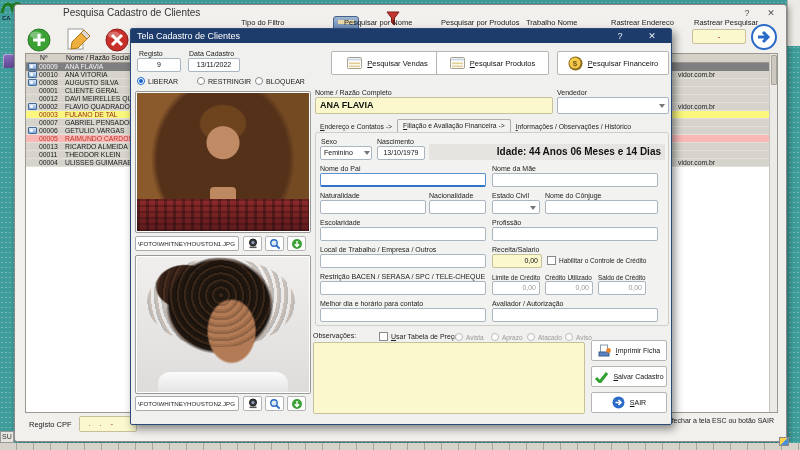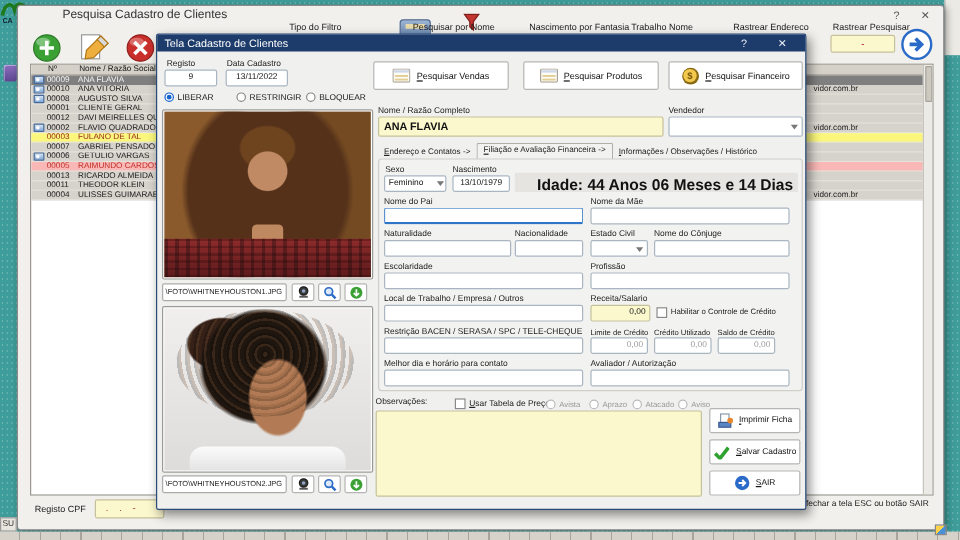--- a/index.html
+++ b/index.html
@@ -6,21 +6,21 @@
   .screen{position:relative;width:800px;height:450px;overflow:hidden;
     font-family:"Liberation Sans", sans-serif;
     background:#3E9D9A;
     background-image:radial-gradient(rgba(255,255,255,.28) .6px, transparent .7px);
     background-size:4px 5px;}
   .abs{position:absolute}
   
   .mainwin{position:absolute;left:14px;top:4px;width:773px;height:438px;
     background:#F1F0EC;border:1px solid #8A8A8A;border-radius:3px;
     box-shadow:2px 2px 6px rgba(0,0,0,.35);box-sizing:border-box}
-  .mw-title{position:absolute;left:37px;top:2px;font-size:10px;color:#333;white-space:nowrap}
+  .mw-title{position:absolute;left:48px;top:2px;font-size:10px;color:#333;white-space:nowrap}
   .winbtn{position:absolute;width:14px;height:12px;font-size:9px;color:#555;text-align:center;line-height:12px;cursor:default}
   .flbl{position:absolute;font-size:7.5px;color:#1a1a1a;white-space:nowrap}
   .yfield{background:#FBF8CE;border:1px solid #C6C19B;border-radius:2px;box-sizing:border-box}
   
   .tablebox{position:absolute;left:10px;top:48px;width:753px;height:360px;background:#fff;
     border:1px solid #9a988f;box-sizing:border-box;overflow:hidden}
   .thead{position:absolute;left:0;top:0;width:753px;height:9px;background:#D5D1C9;
     border-bottom:1px solid #9a988f;font-size:6.8px;color:#111;box-sizing:border-box}
   .thead .h1{position:absolute;left:14px;top:0px}
   .thead .h2{position:absolute;left:40px;top:0px}
@@ -59,21 +59,21 @@
   .radio.dis{border-color:#bbb}
   .chkbox{width:9px;height:9px;border:1px solid #8a8a8a;background:#fff;box-sizing:border-box;display:inline-block}
   .rlabel{font-size:7px;color:#222;margin-left:3px;white-space:nowrap}
   .rlabel.dim{color:#999;font-size:6.5px}
   .rgroup{position:absolute;display:flex;align-items:center}
   .btn{position:absolute;background:#fff;border:1px solid #B5B5B5;border-radius:2px;box-sizing:border-box;
     display:flex;align-items:center;justify-content:center;gap:5px;font-size:7.5px;color:#111;cursor:default}
   .ak{display:inline-block}
   .ak::first-letter{text-decoration:underline}
   .groupbox{position:absolute;background:#F2F2F0;border:1px solid #CFCEC9;border-radius:3px;box-sizing:border-box}
-  .idadeband{position:absolute;background:#E6E4E0;font-size:13px;font-weight:bold;color:#111;
+  .idadeband{position:absolute;background:#E6E4E0;font-size:10px;font-weight:bold;color:#111;
     text-align:right;padding:2px 4px 0 0;box-sizing:border-box;height:16px}
   .tabs{position:absolute;display:flex;align-items:flex-end}
   .tab{font-size:6.8px;color:#222;padding:2px 5px 2px 5px;white-space:nowrap}
   .tab.active{background:#F2F2F0;border:1px solid #AFAEA9;border-bottom:none;border-radius:2px 2px 0 0;margin-bottom:-1px;padding-bottom:4px}
   .photo-frame{position:absolute;background:#fff;border:1px solid #9A9A98;border-radius:2px;padding:1px;box-sizing:content-box}
   .photo-img{position:relative;overflow:hidden;width:172px}
   #ph1i{height:138px;background:
     radial-gradient(circle 17px at 50% 36%, #C08A64 0 16px, rgba(192,138,100,0) 17px),
     radial-gradient(ellipse 30px 24px at 50% 22%, #6E441F 0 22px, transparent 24px),
     radial-gradient(ellipse 62px 72px at 50% 48%, #55311A 0 66px, transparent 72px),
@@ -146,21 +146,21 @@
     </svg>
     <div class="abs" style="left:318px;top:11px;width:26px;height:17px;border-radius:3px 3px 0 0;background:linear-gradient(#9FB6D4,#5F7FA8);border:1px solid #46618a;box-sizing:border-box">
       <div style="margin:3px auto 0;width:16px;height:4px;background:#E8D9A8"></div>
     </div>
     <svg class="abs" style="left:371px;top:6px" width="15" height="17">
       <path d="M1 1h12l-4.5 6v7l-3-2.5V7z" fill="#C23530" stroke="#7E1E1A"></path>
     </svg>
 
     <div class="flbl" style="left:226px;top:13px">Tipo do Filtro</div>
     <div class="flbl" style="left:329px;top:13px">Pesquisar por Nome</div>
-    <div class="flbl" style="left:426px;top:13px">Nascimento por Fantasia</div>
+    <div class="flbl" style="left:426px;top:13px">Pesquisar por Produtos</div>
     <div class="flbl" style="left:511px;top:13px">Trabalho Nome</div>
     <div class="flbl" style="left:596px;top:13px">Rastrear Endereco</div>
     <div class="flbl" style="left:679px;top:13px">Rastrear Pesquisar</div>
     <div class="yfield abs" style="left:677px;top:24px;width:54px;height:15px;font-size:8px;color:#A03;text-align:center;line-height:13px">-</div>
     <svg class="abs" style="left:735px;top:18px" width="28" height="28">
       <circle cx="14" cy="14" r="12" fill="#fff" stroke="#2B6BC8" stroke-width="2"></circle>
       <path d="M8 14h10M13 9l5 5-5 5" stroke="#2B6BC8" stroke-width="3" fill="none"></path>
     </svg>
 
     <div class="tablebox">
@@ -319,21 +319,21 @@
           <line x1="7.6" y1="7.6" x2="10.6" y2="10.6" stroke="#2B6BC8" stroke-width="2"></line>
         </svg>
     </div>
     <div class="miniBtn" style="left:156px;top:367px">
       <svg width="12" height="12">
           <circle cx="6" cy="6" r="5" fill="#3BA135"></circle>
           <path d="M6 3v5M3.8 6.2L6 8.4 8.2 6.2" stroke="#fff" stroke-width="1.4" fill="none"></path>
         </svg>
     </div>
 
-    <div class="btn" style="left:180px;top:22px;width:113px;height:24px">
+    <div class="btn" style="left:200px;top:22px;width:113px;height:24px">
       <svg width="15" height="12">
           <rect x="0.5" y="0.5" width="14" height="11" rx="1" fill="#FDFDF8" stroke="#A8A090"></rect>
           <rect x="1" y="1.5" width="13" height="2" fill="#CFD8EA"></rect>
           <rect x="2" y="5.5" width="11" height="1.6" fill="#E3CE96"></rect>
           <rect x="2" y="8.5" width="11" height="1.6" fill="#E3CE96"></rect>
         </svg>
       <span class="ak">Pesquisar Vendas</span>
     </div>
     <div class="btn" style="left:305px;top:22px;width:113px;height:24px">
       <svg width="15" height="12">

